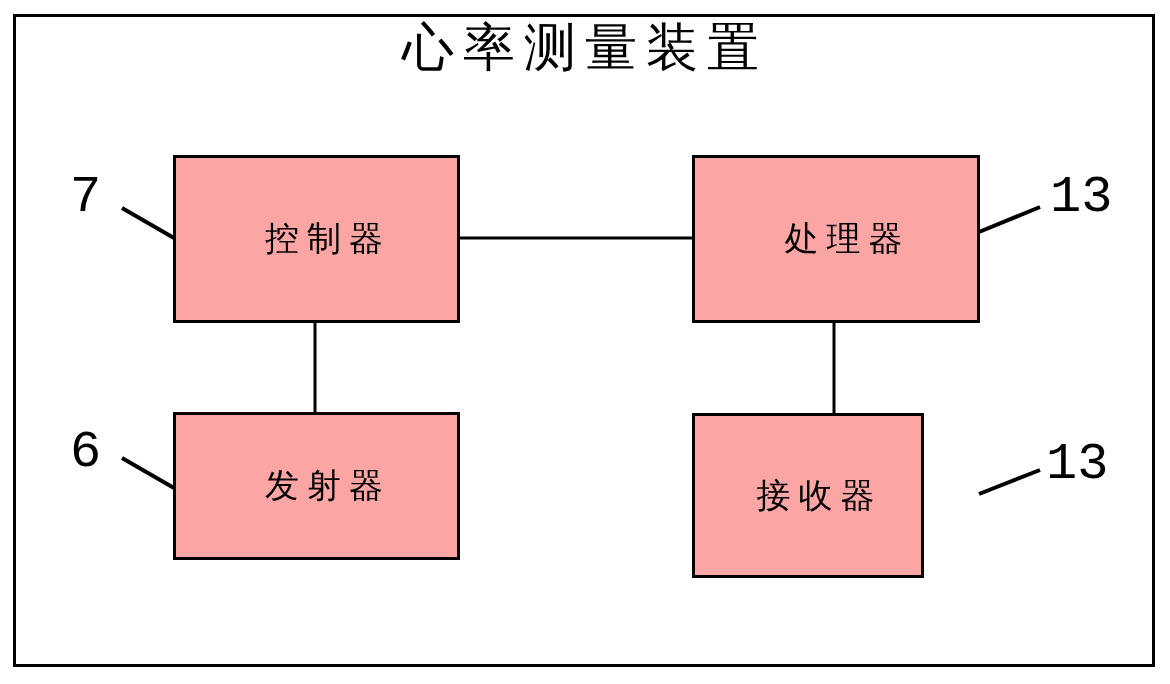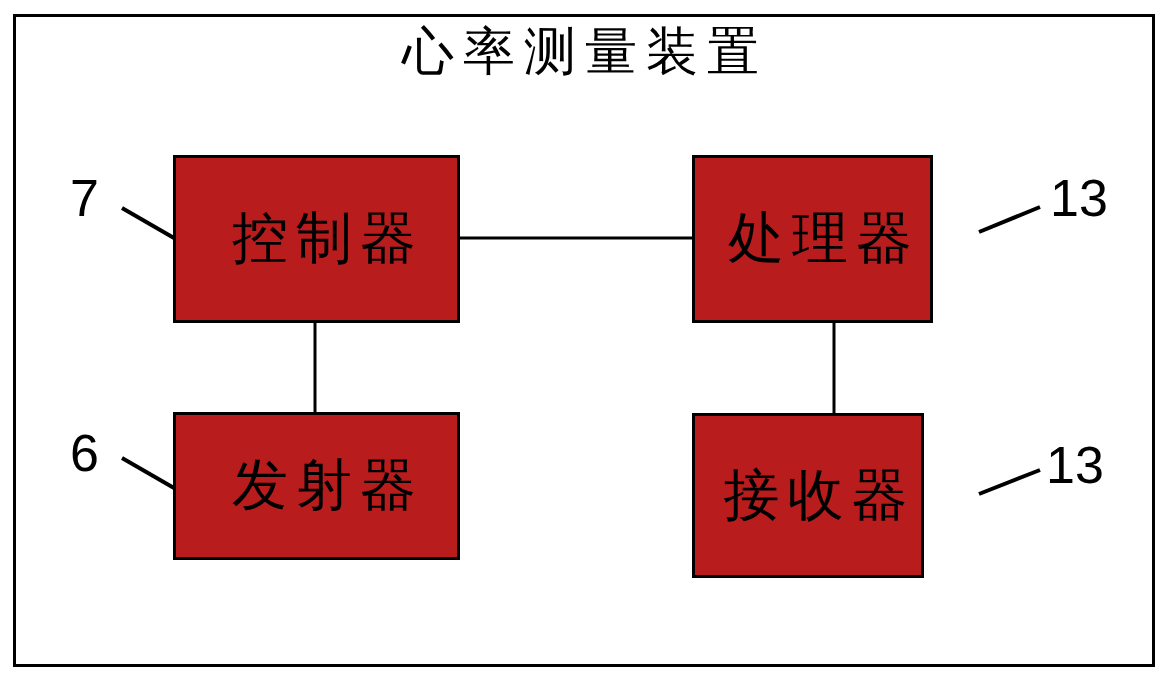--- a/index.html
+++ b/index.html
@@ -1,21 +1,21 @@
 <!DOCTYPE html>
 <html><head>
 <meta charset="utf-8">
 <style>
   html, body { margin: 0; padding: 0; background: #ffffff; }
   .page {
     position: relative;
     width: 1170px;
     height: 684px;
     background: #ffffff;
-    font-family: Liberation Sans, sans-serif;
+    font-family: Liberation Mono, monospace;
     color: #000000;
     overflow: hidden;
   }
   .outer-frame {
     position: absolute;
     left: 13px; top: 14px;
     width: 1142px; height: 653px;
     border: 3px solid #000000;
     box-sizing: border-box;
   }
@@ -29,28 +29,28 @@
     line-height: 1.15;
     white-space: nowrap;
   }
   .node {
     position: absolute;
     border: 3px solid #000000;
     box-sizing: border-box;
     display: flex;
     align-items: center;
     justify-content: center;
-    font-size: 56px;
+    font-size: 34px;
     letter-spacing: 8px;
     text-indent: 8px; 
-    background: #b91c1c;
+    background: #fca5a5;
     padding-left: 15px;
   }
   .node-controller  { left: 173px; top: 155px; width: 287px; height: 168px; }
-  .node-processor   { left: 692px; top: 155px; width: 241px; height: 168px; }
+  .node-processor   { left: 692px; top: 155px; width: 288px; height: 168px; }
   .node-transmitter { left: 173px; top: 412px; width: 287px; height: 148px; }
   .node-receiver    { left: 692px; top: 413px; width: 232px; height: 165px; }
   .ref-label {
     position: absolute;
     font-size: 52px;
     line-height: 1;
     white-space: nowrap;
   }
   .ref-14 { left: 70px;   top: 172px; }
   .ref-13 { left: 1050px; top: 172px; }

